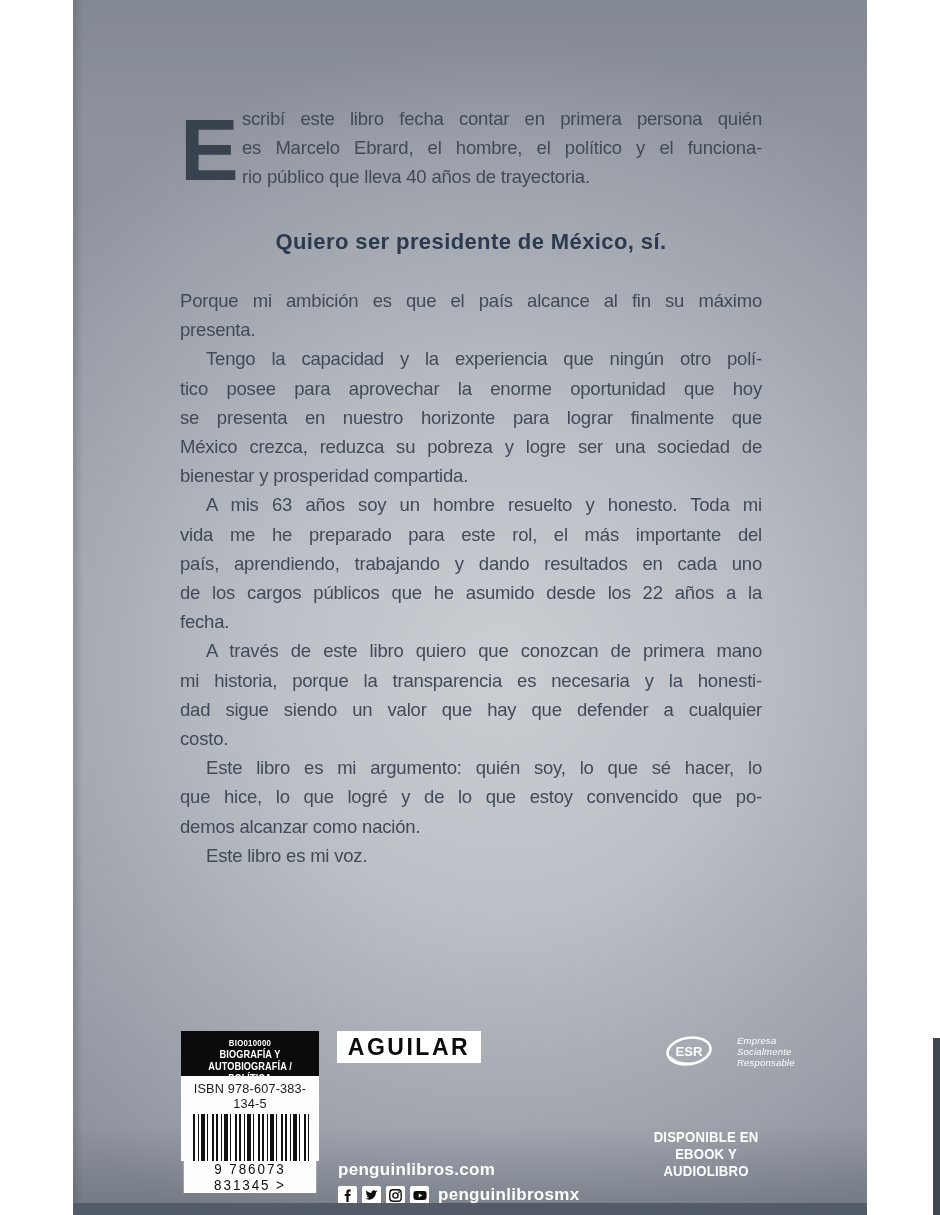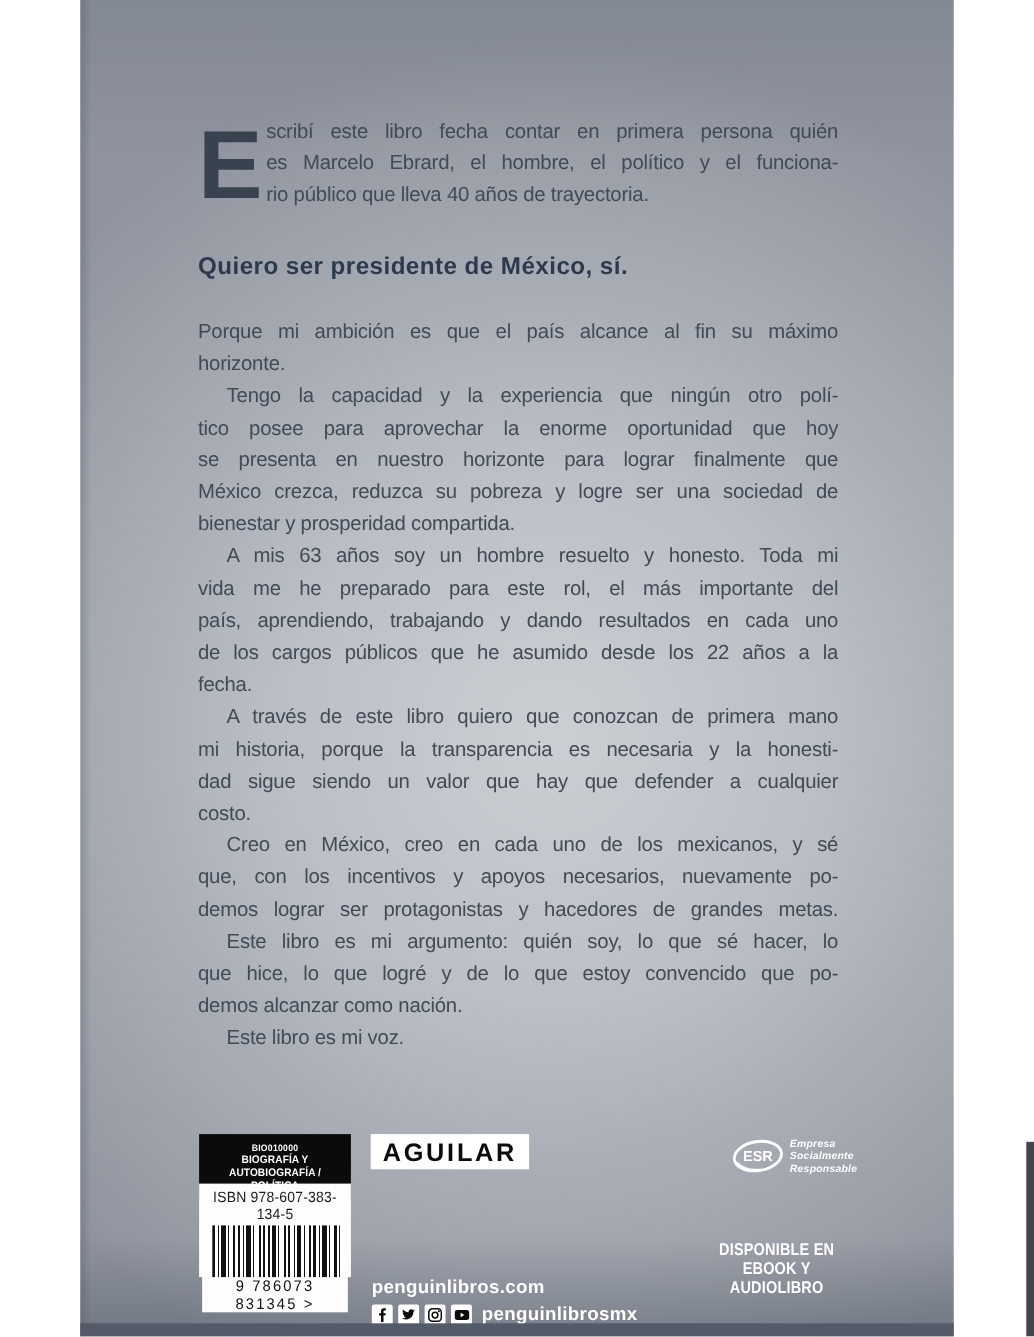--- a/index.html
+++ b/index.html
@@ -25,21 +25,21 @@
   .line{font-size:18.5px;line-height:29.2px;letter-spacing:-0.2px;text-align:justify;}
   .jl{text-align-last:justify;}
   .para.indent .line:first-child{text-indent:26px;}
   .dropcap{
     float:left;width:46px;height:85px;margin:7px 16px 0 0;
     font-size:88px;line-height:78px;font-weight:bold;color:#39434f;
     letter-spacing:-2px;
   }
   .headline{
     position:absolute;left:107px;top:229px;width:582px;
-    text-align:left;font-size:22px;font-weight:bold;letter-spacing:.4px;
+    text-align:center;font-size:22px;font-weight:bold;letter-spacing:.4px;
     color:#2d3a4e;
   }
 
   
   .bisac-box{position:absolute;left:108px;top:1031px;width:138px;height:59px;
     background:#0b0b0b;color:#fff;display:flex;align-items:center;justify-content:center;}
   .bisac-inner{transform:scaleX(.92);text-align:center;font-weight:bold;}
   .bisac-line1{font-size:8.5px;line-height:12px;letter-spacing:.3px;}
   .bisac-line2,.bisac-line3{font-size:10px;line-height:12px;letter-spacing:.1px;}
 
@@ -53,21 +53,21 @@
       #111 19px 21px, #fff 21px 23px);}
   .isbn-digits{font-size:14px;color:#111;text-align:center;letter-spacing:2px;
     margin-top:-1px;background:#fdfdfd;transform:scaleX(.96);}
 
   .aguilar-box{position:absolute;left:264px;top:1031px;width:144px;height:32px;background:#ffffff;
     display:flex;align-items:center;justify-content:center;}
   .aguilar-text{font-size:23px;font-weight:bold;letter-spacing:2.5px;color:#0c0c0c;}
 
   .esr{position:absolute;left:592px;top:1027px;width:175px;height:48px;display:flex;align-items:center;}
   .esr-badge{width:48px;height:40px;flex:none;}
-  .esr-lines{margin-left:5px;color:#fff;font-style:italic;font-weight:bold;
+  .esr-lines{margin-left:24px;color:#fff;font-style:italic;font-weight:normal;
     font-size:9.5px;line-height:11px;letter-spacing:.2px;}
 
   .penguin{position:absolute;left:265px;top:1160px;color:#fff;}
   .penguin-site{font-size:17px;font-weight:bold;letter-spacing:.3px;}
   .social-row{display:flex;align-items:center;margin-top:5px;}
   .social-icon{width:19px;height:19px;background:#fff;border-radius:2px;margin-right:5px;
     display:flex;align-items:center;justify-content:center;}
   .social-handle{font-size:17px;font-weight:bold;margin-left:4px;letter-spacing:.3px;}
 
   .availability{position:absolute;left:570px;top:1128px;width:126px;
@@ -86,46 +86,41 @@
         <div class="line jl">es Marcelo Ebrard, el hombre, el político y el funciona-</div>
         <div class="line">rio público que lleva 40 años de trayectoria.</div>
       </div>
   </div>
 
   <div class="headline">Quiero ser presidente de México, sí.</div>
 
   <div class="textblock body-copy">
       <div class="para">
         <div class="line jl">Porque mi ambición es que el país alcance al fin su máximo</div>
-        <div class="line">horizonte.</div>
+        <div class="line">presenta.</div>
       </div>
       <div class="para indent">
         <div class="line jl">Tengo la capacidad y la experiencia que ningún otro polí-</div>
         <div class="line jl">tico posee para aprovechar la enorme oportunidad que hoy</div>
         <div class="line jl">se presenta en nuestro horizonte para lograr finalmente que</div>
         <div class="line jl">México crezca, reduzca su pobreza y logre ser una sociedad de</div>
         <div class="line">bienestar y prosperidad compartida.</div>
       </div>
       <div class="para indent">
         <div class="line jl">A mis 63 años soy un hombre resuelto y honesto. Toda mi</div>
         <div class="line jl">vida me he preparado para este rol, el más importante del</div>
         <div class="line jl">país, aprendiendo, trabajando y dando resultados en cada uno</div>
         <div class="line jl">de los cargos públicos que he asumido desde los 22 años a la</div>
         <div class="line">fecha.</div>
       </div>
       <div class="para indent">
         <div class="line jl">A través de este libro quiero que conozcan de primera mano</div>
         <div class="line jl">mi historia, porque la transparencia es necesaria y la honesti-</div>
         <div class="line jl">dad sigue siendo un valor que hay que defender a cualquier</div>
         <div class="line">costo.</div>
-      </div>
-      <div class="para indent">
-        <div class="line jl">Creo en México, creo en cada uno de los mexicanos, y sé</div>
-        <div class="line jl">que, con los incentivos y apoyos necesarios, nuevamente po-</div>
-        <div class="line jl">demos lograr ser protagonistas y hacedores de grandes metas.</div>
       </div>
       <div class="para indent">
         <div class="line jl">Este libro es mi argumento: quién soy, lo que sé hacer, lo</div>
         <div class="line jl">que hice, lo que logré y de lo que estoy convencido que po-</div>
         <div class="line">demos alcanzar como nación.</div>
       </div>
       <div class="para indent">
         <div class="line">Este libro es mi voz.</div>
       </div>
     </div>

